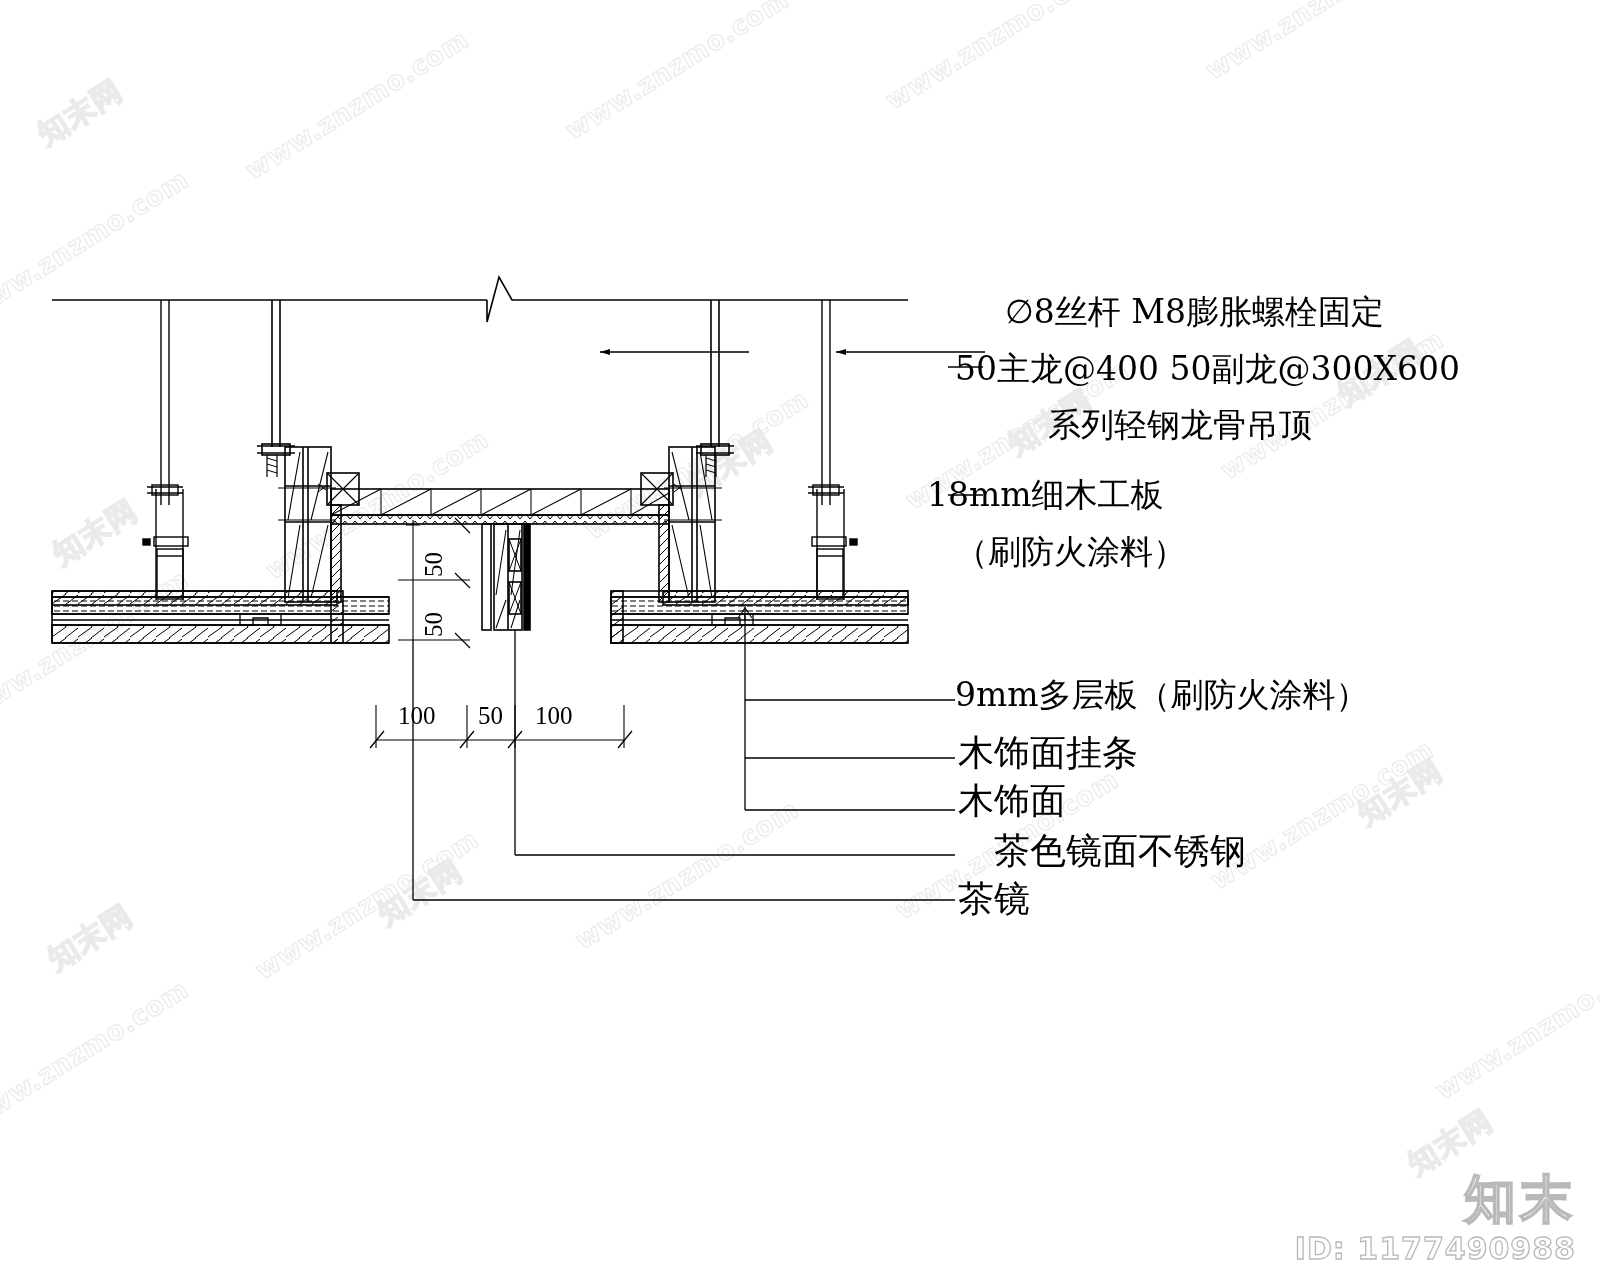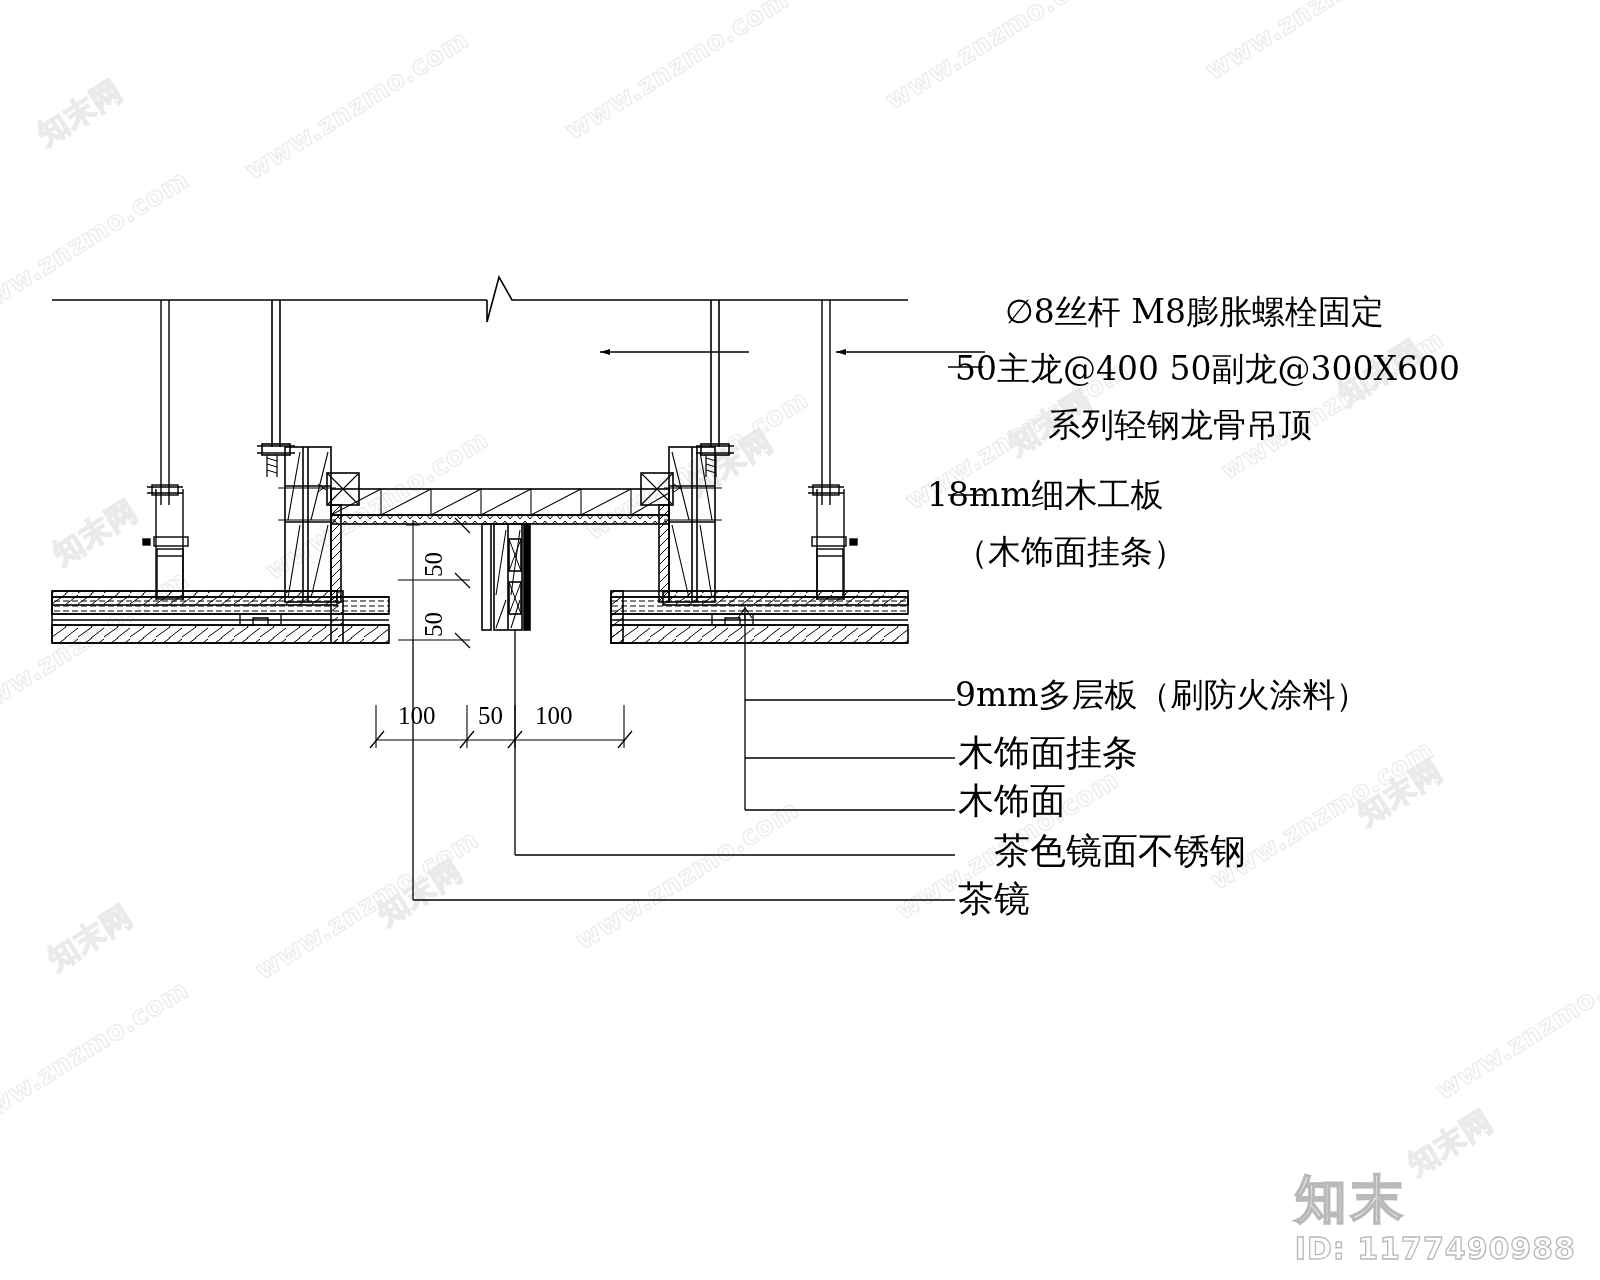--- a/index.html
+++ b/index.html
@@ -40,21 +40,21 @@
   .dim{position:absolute;z-index:20;color:#000;
        font-family:"Liberation Serif","DejaVu Serif",serif;
        font-size:25px;white-space:nowrap;}
   .vdim{position:absolute;z-index:20;color:#000;
         font-family:"Liberation Serif","DejaVu Serif",serif;
         font-size:25px;white-space:nowrap;
         transform:rotate(-90deg);transform-origin:left top;}
 
   
   #footer{position:absolute;z-index:30;right:24px;bottom:14px;
-          margin-top:12px;}
+          text-align:right;margin-top:12px;}
   #logo-mark{font-family:"DejaVu Sans","Liberation Sans",sans-serif;
              font-size:52px;font-weight:bold;
              color:transparent;-webkit-text-stroke:1.6px #b9b9b9;
              letter-spacing:4px;line-height:1.05;}
   #logo-id{font-family:"DejaVu Sans","Liberation Sans",sans-serif;
            font-size:30px;font-weight:bold;
            color:transparent;-webkit-text-stroke:1.3px #b9b9b9;
            letter-spacing:1px;margin-top:4px;}
 </style>
 </head>
@@ -331,21 +331,21 @@
   </svg>
 
   <div class="ann a-big" style="left:1005px; top:295px;">∅8丝杆 M8膨胀螺栓固定</div>
 
   <div class="ann a-big" style="left:955px;  top:352px;">50主龙@400    50副龙@300X600</div>
 
   <div class="ann a-big" style="left:1048px; top:408px;">系列轻钢龙骨吊顶</div>
 
   <div class="ann a-big" style="left:927px;  top:478px;">18mm细木工板</div>
 
-  <div class="ann a-big" style="left:955px;  top:535px;">（木饰面挂条）</div>
+  <div class="ann a-big" style="left:955px;  top:535px;">（刷防火涂料）</div>
 
   <div class="ann a-big" style="left:955px;  top:678px;">9mm多层板（刷防火涂料）</div>
 
   <div class="ann a-mid" style="left:958px;  top:735px;">木饰面挂条</div>
 
   <div class="ann a-mid" style="left:958px;  top:783px;">木饰面</div>
 
   <div class="ann a-mid" style="left:958px;  top:833px;margin-left:36px;">茶色镜面不锈钢</div>
 
   <div class="ann a-mid" style="left:958px;  top:881px;text-align:center;">茶镜</div>

